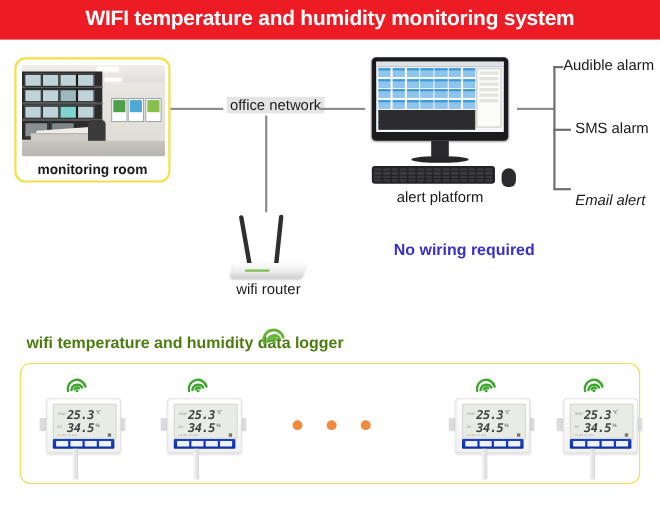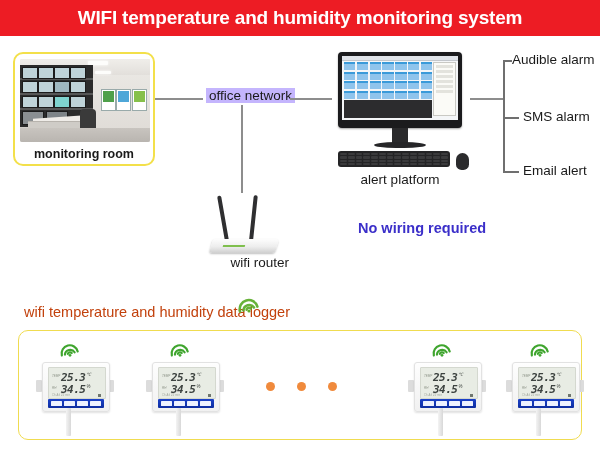--- a/index.html
+++ b/index.html
@@ -52,21 +52,21 @@
   }
 
   
   .hline{position:absolute;height:2px;background:#8d8d8d;}
   .vline{position:absolute;width:2px;background:#8d8d8d;}
   .hline-thin{position:absolute;height:1.6px;background:#6f6f6f;}
   .vline-thin{position:absolute;width:1.6px;background:#6f6f6f;}
 
   .lbl-office{
     position:absolute;left:206px;top:88px;font-size:13.5px;color:#1a1a1a;
-    white-space:nowrap;background:#c4b5fd;padding:0 3px;
+    white-space:nowrap;background:#e5e5e5;padding:0 3px;
   }
 
   
   .computer{position:absolute;left:330px;top:52px;width:140px;height:130px;}
   .screen-outer{
     position:absolute;left:8px;top:0;width:124px;height:76px;
     background:#1b1b1d;border-radius:4px;padding:4px;box-sizing:border-box;
     box-shadow:0 1px 2px rgba(0,0,0,.35);
   }
   .screen{position:absolute;left:4px;top:4px;right:4px;bottom:8px;background:#f4f6f8;overflow:hidden;}
@@ -101,32 +101,32 @@
   .ant{position:absolute;width:4px;background:#2f2f31;border-radius:2px;}
   .ant1{left:20px;top:0;height:46px;transform:rotate(-10deg);transform-origin:bottom center;}
   .ant2{left:44px;top:0;height:46px;transform:rotate(6deg);transform-origin:bottom center;}
   .router-body{
     position:absolute;left:6px;top:44px;width:66px;height:14px;
     background:linear-gradient(180deg,#fdfdfd 0%,#ededed 55%,#cfcfcf 100%);
     border-radius:3px;transform:skewX(-16deg);
     box-shadow:0 1px 2px rgba(0,0,0,.25);
   }
   .router-led{position:absolute;left:18px;top:50px;width:22px;height:1.5px;background:#7fbf4d;transform:skewX(-16deg);}
-  .router-label{position:absolute;left:-6px;top:60px;width:90px;text-align:right;font-size:13.5px;color:#1a1a1a;}
+  .router-label{position:absolute;left:-6px;top:60px;width:90px;text-align:center;font-size:13.5px;color:#1a1a1a;}
 
   
   .note{
     position:absolute;left:358px;font-size:14.5px;color:#3b2fc9;font-weight:bold;white-space:nowrap;
   }
   .note1{top:220px;}
   .note2{top:244px;}
 
   
   .logger-title{
-    position:absolute;left:24px;top:304px;font-size:14.5px;color:#c2410c;white-space:nowrap;
+    position:absolute;left:24px;top:304px;font-size:14.5px;color:#4d7c0f;white-space:nowrap;font-weight:bold;
   }
   .wifi-over{position:absolute;left:236px;top:292px;}
 
   .dev-box{
     position:absolute;left:18px;top:330px;width:564px;height:110px;
     border:1.6px solid #f0dc50;border-radius:10px;box-sizing:border-box;background:#fff;
   }
 
   
   .sensor{position:absolute;width:78px;height:100px;}
@@ -344,21 +344,21 @@
   </div>
 
   <div class="hline" style="left:470px;top:98px;width:34px;"></div>
   <div class="vline-thin" style="left:503px;top:60px;height:112px;"></div>
   <div class="hline-thin" style="left:503px;top:60px;width:9px;"></div>
   <div class="hline-thin" style="left:503px;top:117px;width:16px;"></div>
   <div class="hline-thin" style="left:503px;top:171px;width:16px;"></div>
 
   <div class="alert" style="left:512px;top:52px;">Audible alarm</div>
   <div class="alert" style="left:523px;top:109px;">SMS alarm</div>
-  <div class="alert" style="left:523px;top:163px;">Email alert</div>
+  <div class="alert" style="left:523px;top:174px;font-style:italic;">Email alert</div>
 
   <div class="router">
     <div class="ant ant1"></div>
     <div class="ant ant2"></div>
     <div class="router-body"></div>
     <div class="router-led"></div>
     <div class="router-label">wifi router</div>
   </div>
 
   <div class="note note1">No wiring required</div>

